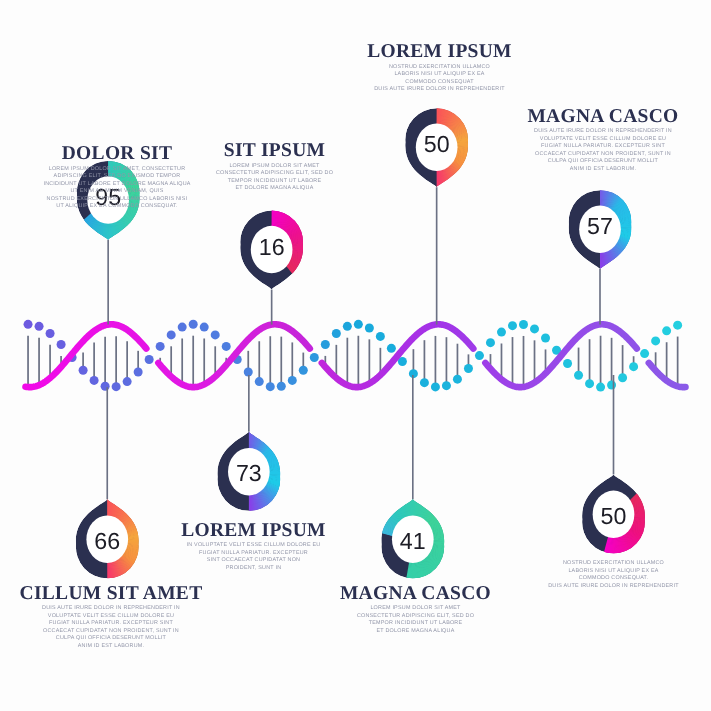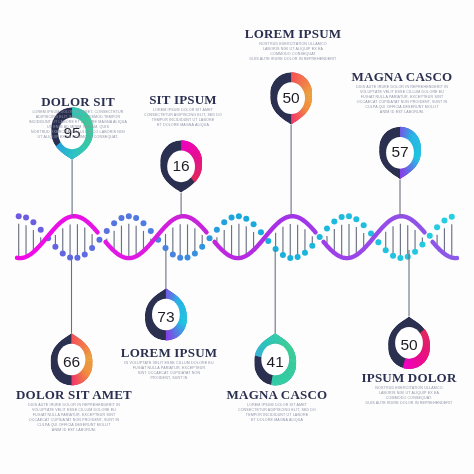--- a/index.html
+++ b/index.html
@@ -1058,41 +1058,40 @@
       <div class="blk" style="left: 117px; top: 348px; width: 104px;">
         <div class="ttl">LOREM IPSUM</div>
         <div class="bdy">
           <div>IN VOLUPTATE VELIT ESSE CILLUM DOLORE EU</div>
           <div>FUGIAT NULLA PARIATUR. EXCEPTEUR</div>
           <div>SINT OCCAECAT CUPIDATAT NON</div>
           <div>PROIDENT, SUNT IN</div>
         </div>
       </div>
       <div class="blk" style="left: 10px; top: 390px; width: 128px;">
-        <div class="ttl">DOLOR SIT AMET</div>
+        <div class="ttl">CILLUM SIT AMET</div>
         <div class="bdy">
           <div>DUIS AUTE IRURE DOLOR IN REPREHENDERIT IN</div>
           <div>VOLUPTATE VELIT ESSE CILLUM DOLORE EU</div>
           <div>FUGIAT NULLA PARIATUR. EXCEPTEUR SINT</div>
           <div>OCCAECAT CUPIDATAT NON PROIDENT, SUNT IN</div>
           <div>CULPA QUI OFFICIA DESERUNT MOLLIT</div>
           <div>ANIM ID EST LABORUM.</div>
         </div>
       </div>
       <div class="blk" style="left: 215px; top: 390px; width: 124px;">
         <div class="ttl">MAGNA CASCO</div>
         <div class="bdy">
           <div>LOREM IPSUM DOLOR SIT AMET</div>
           <div>CONSECTETUR ADIPISCING ELIT, SED DO</div>
           <div>TEMPOR INCIDIDUNT UT LABORE</div>
           <div>ET DOLORE MAGNA ALIQUA</div>
         </div>
       </div>
       <div class="blk" style="left: 348px; top: 373px; width: 122px;">
-        <div class="ttl">IPSUM DOLOR</div>
         <div class="bdy">
           <div>NOSTRUD EXERCITATION ULLAMCO</div>
           <div>LABORIS NISI UT ALIQUIP EX EA</div>
           <div>COMMODO CONSEQUAT.</div>
           <div>DUIS AUTE IRURE DOLOR IN REPREHENDERIT</div>
         </div>
       </div>
     </div>
 </div>
 

